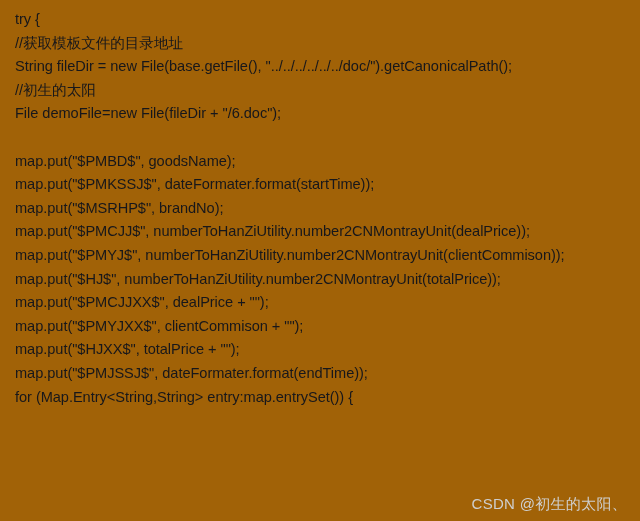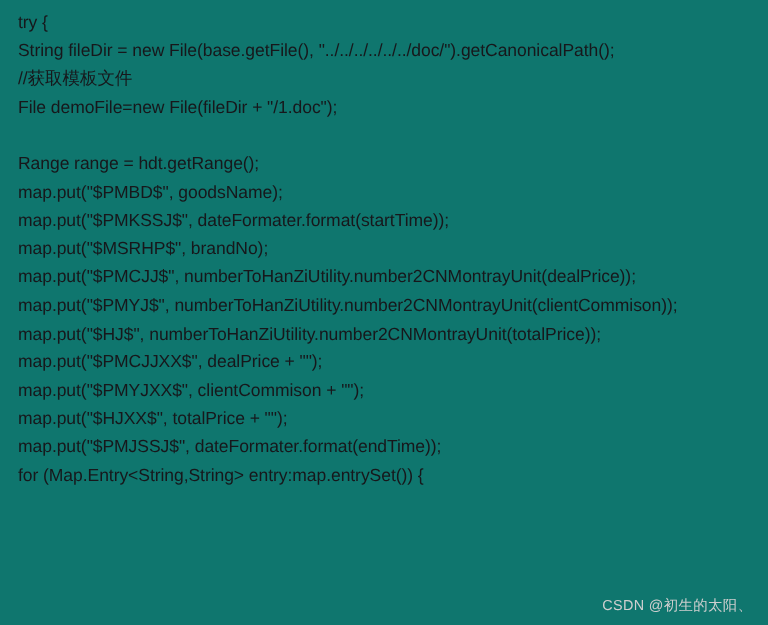--- a/index.html
+++ b/index.html
@@ -11,21 +11,21 @@
   body {
     width: 640px;
     height: 521px;
     overflow: hidden;
     font-family: "Liberation Sans", "DejaVu Sans", sans-serif;
   }
   #snippet {
     position: relative;
     width: 640px;
     height: 521px;
-    background: #0f766e;
+    background: #a16207;
     box-sizing: border-box;
     padding: 8px 0 0 15px;
   }
   .code-block {
     margin: 0;
     padding: 0;
     list-style: none;
   }
   .code-line {
     display: block;
@@ -39,40 +39,40 @@
     font-weight: 400;
   }
   .code-line.blank {
     color: transparent;
   }
   .watermark {
     position: absolute;
     right: 13px;
     bottom: 8px;
     font-family: "Liberation Sans", "DejaVu Sans", sans-serif;
-    font-size: 12px;
+    font-size: 15px;
     line-height: 18px;
     color: #cfcfcf;
     white-space: pre;
     user-select: none;
     letter-spacing: 0.3px;
   }
 </style>
 </head>
 <body>
 
 <div id="snippet">
 
   <div class="code-block">
       <span class="code-line">try {</span>
+      <span class="code-line">//获取模板文件的目录地址</span>
       <span class="code-line">String fileDir = new File(base.getFile(), "../../../../../../doc/").getCanonicalPath();</span>
-      <span class="code-line">//获取模板文件</span>
-      <span class="code-line">File demoFile=new File(fileDir + "/1.doc");</span>
+      <span class="code-line">//初生的太阳</span>
+      <span class="code-line">File demoFile=new File(fileDir + "/6.doc");</span>
       <span class="code-line blank">&nbsp;</span>
-      <span class="code-line">Range range = hdt.getRange();</span>
       <span class="code-line">map.put("$PMBD$", goodsName);</span>
       <span class="code-line">map.put("$PMKSSJ$", dateFormater.format(startTime));</span>
       <span class="code-line">map.put("$MSRHP$", brandNo);</span>
       <span class="code-line">map.put("$PMCJJ$", numberToHanZiUtility.number2CNMontrayUnit(dealPrice));</span>
       <span class="code-line">map.put("$PMYJ$", numberToHanZiUtility.number2CNMontrayUnit(clientCommison));</span>
       <span class="code-line">map.put("$HJ$", numberToHanZiUtility.number2CNMontrayUnit(totalPrice));</span>
       <span class="code-line">map.put("$PMCJJXX$", dealPrice + "");</span>
       <span class="code-line">map.put("$PMYJXX$", clientCommison + "");</span>
       <span class="code-line">map.put("$HJXX$", totalPrice + "");</span>
       <span class="code-line">map.put("$PMJSSJ$", dateFormater.format(endTime));</span>

